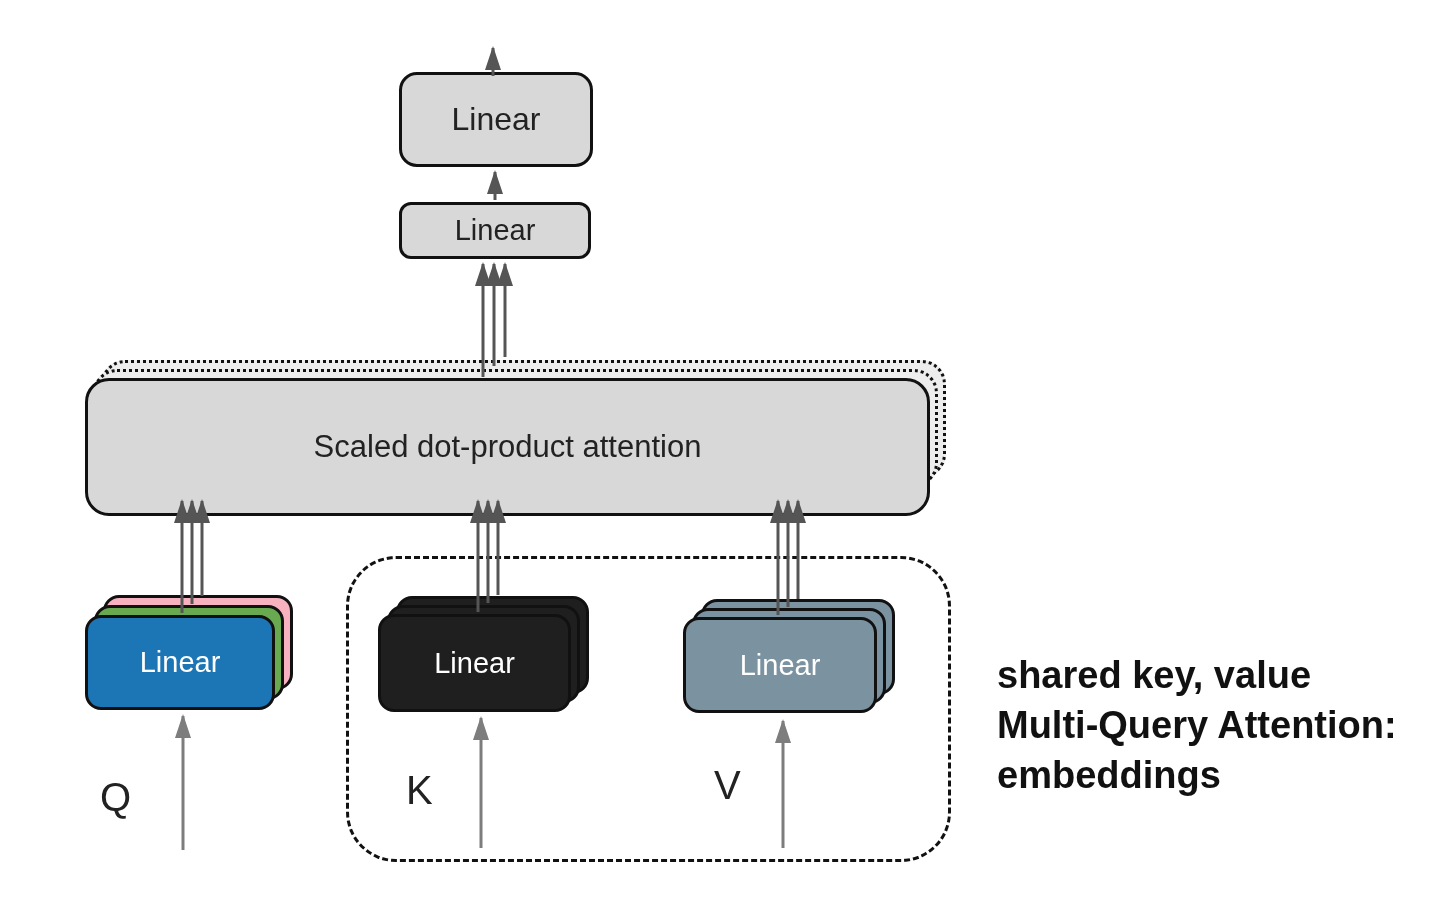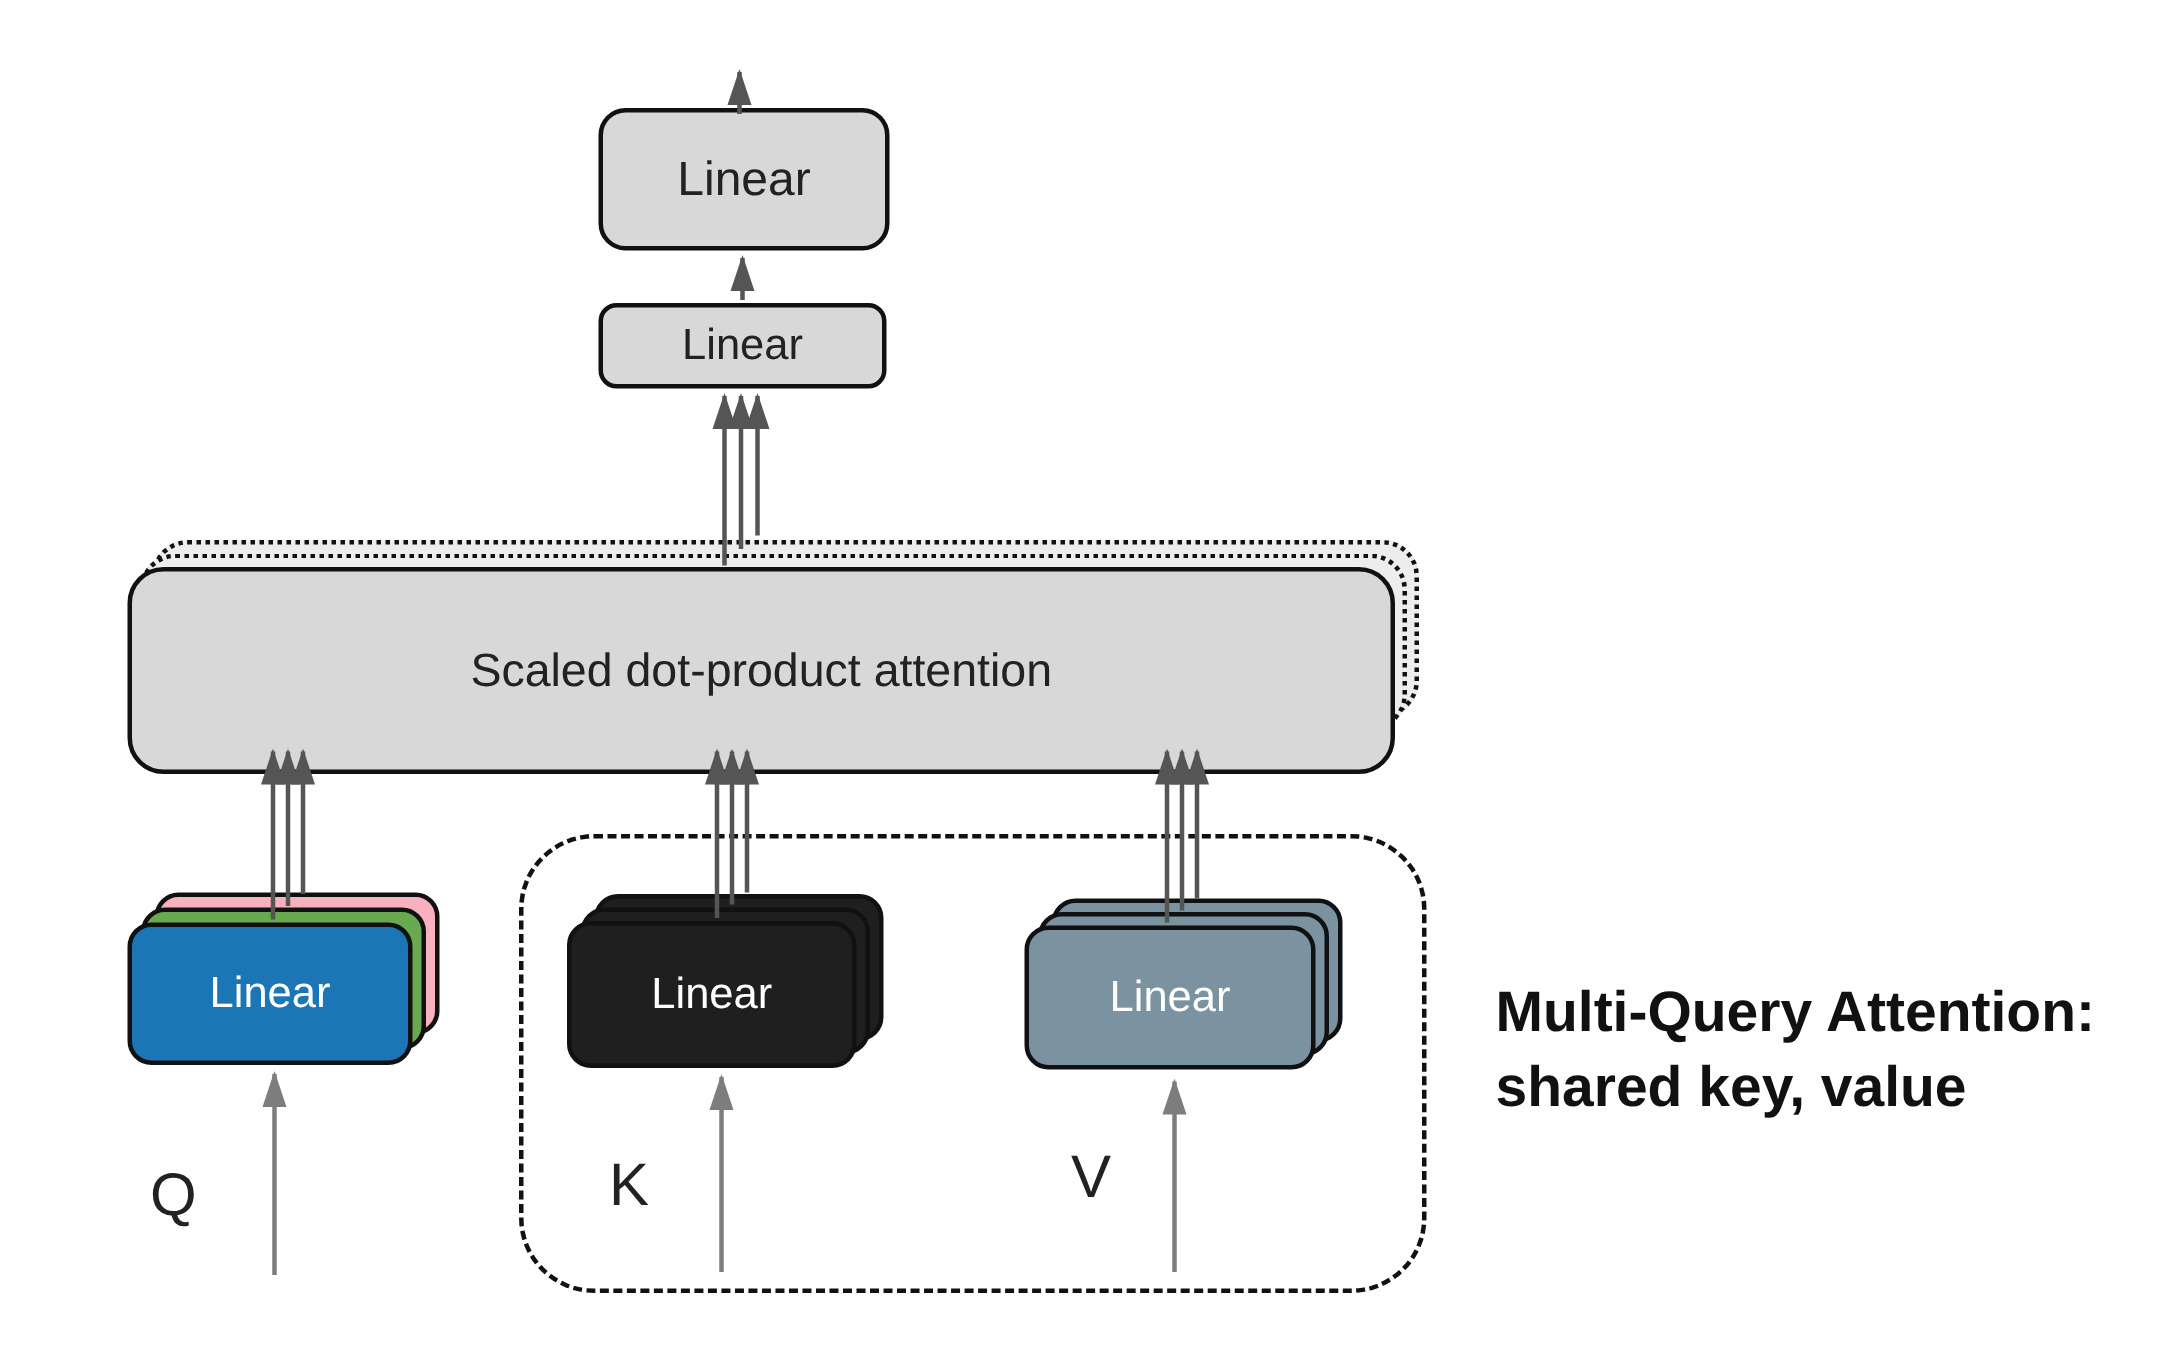--- a/index.html
+++ b/index.html
@@ -104,22 +104,23 @@
   <div class="box v-mid"></div>
   <div class="box v-front">
     <span class="lbl">Linear</span>
   </div>
 
   <div class="input-label lab-q">Q</div>
   <div class="input-label lab-k">K</div>
   <div class="input-label lab-v">V</div>
 
   <div class="caption">
+    <div>shared key, value</div>
     <div>Multi-Query Attention:</div>
-    <div>shared key, value</div>
+    <div>embeddings</div>
   </div>
 
   <svg class="arrows" width="1448" height="903" viewBox="0 0 1448 903">
     <defs>
       <marker id="ah-dark" markerUnits="userSpaceOnUse" markerWidth="24" markerHeight="18" viewBox="0 0 24 18" refX="22" refY="9" orient="auto">
         <path d="M0,1 L24,9 L0,17 Z"></path>
       </marker>
       <marker id="ah-light" markerUnits="userSpaceOnUse" markerWidth="24" markerHeight="18" viewBox="0 0 24 18" refX="22" refY="9" orient="auto">
         <path d="M0,1 L24,9 L0,17 Z"></path>
       </marker>

